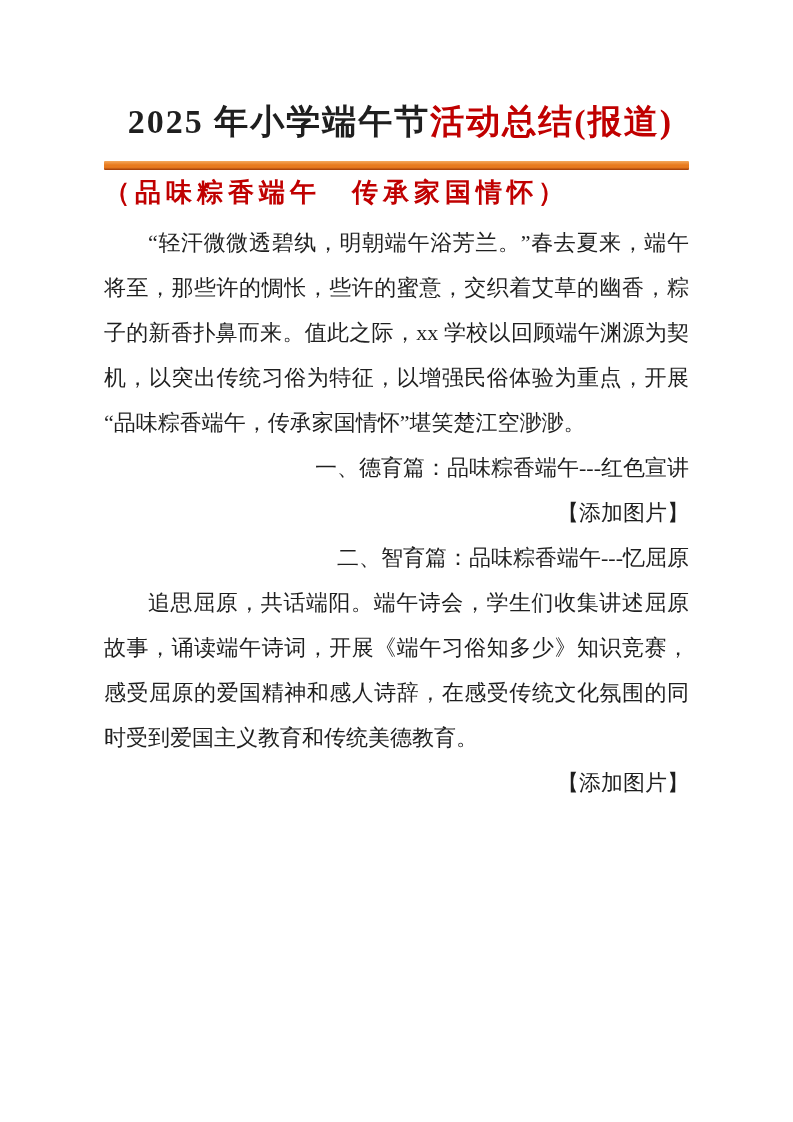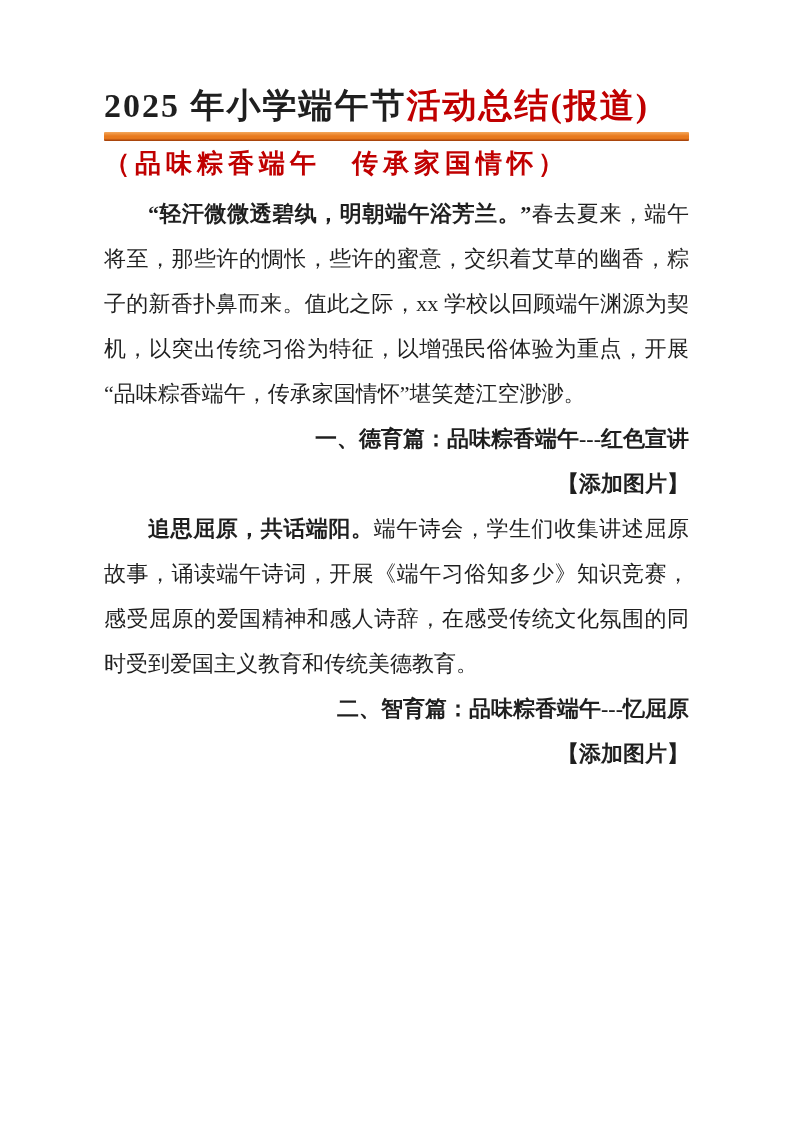--- a/index.html
+++ b/index.html
@@ -13,22 +13,22 @@
     width: 793px;
     height: 1122px;
     margin: 0 auto;
     background: #ffffff;
     padding: 83px 104px 0 104px;
     font-family: "Liberation Serif", "DejaVu Serif", serif;
     color: #1f1f1f;
     overflow: hidden;
   }
   .doc-title {
-    margin: 0;
-    text-align: left;
+    margin: 16px;
+    text-align: right;
     font-size: 34px;
     font-weight: bold;
     line-height: 46px;
     letter-spacing: 2px;
     white-space: nowrap;
   }
   .title-red { color: var(--title-red, #c00000); }
   .title-rule {
     height: 9px;
     margin: 3px 0 4px 0;
@@ -55,34 +55,34 @@
     font-size: 22px;
     line-height: 45px;
     text-indent: 2em;
     text-align: justify;
   }
   .para.heading,
   .para.image-placeholder {
     font-weight: bold;
     text-align: right;
   }
-  .run-bold { font-weight: bold; }
+  .run-bold { font-weight: normal; }
   .run-red { color: var(--punctuation-red, #c00000); }
 </style>
 </head>
 <body>
 
 <div class="page">
   <h1 class="doc-title"><span>2025 年小学端午节</span><span class="title-red">活动总结(报道)</span></h1>
 
   <div class="title-rule"></div>
 
   <h2 class="doc-subtitle">（品味粽香端午　传承家国情怀）</h2>
 
   <div class="doc-body">
       <p class="para body"><span class="run-bold">“轻汗微微透碧纨，明朝端午浴芳兰。”</span><span>春去夏来，端午将至，那些许的惆怅，些许的蜜意，交织着艾草的幽香，粽子的新香扑鼻而来。值此之际，xx 学校以回顾端午渊源为契机，以突出传统习俗为特征，以增强民俗体验为重点，开展“品味粽香端午，传承家国情怀”堪笑楚江空渺渺。</span></p>
       <p class="para heading"><span class="run-bold">一、德育篇：品味粽香端午---红色宣讲</span></p>
       <p class="para image-placeholder"><span class="run-bold">【添加图片】</span></p>
+      <p class="para heading"><span class="run-bold">二、智育篇：品味粽香端午---忆屈原</span></p>
       <p class="para body"><span class="run-bold">追思屈原，共话端阳。</span><span>端午诗会，学生们收集讲述屈原故事，诵读端午诗词，开展《端午习俗知多少》知识竞赛，感受屈原的爱国精神和感人诗辞，在感受传统文化氛围的同时受到爱国主义教育和传统美德教育。</span></p>
-      <p class="para heading"><span class="run-bold">二、智育篇：品味粽香端午---忆屈原</span></p>
       <p class="para image-placeholder"><span class="run-bold">【添加图片】</span></p>
     </div>
 </div>
 
 </body></html>

